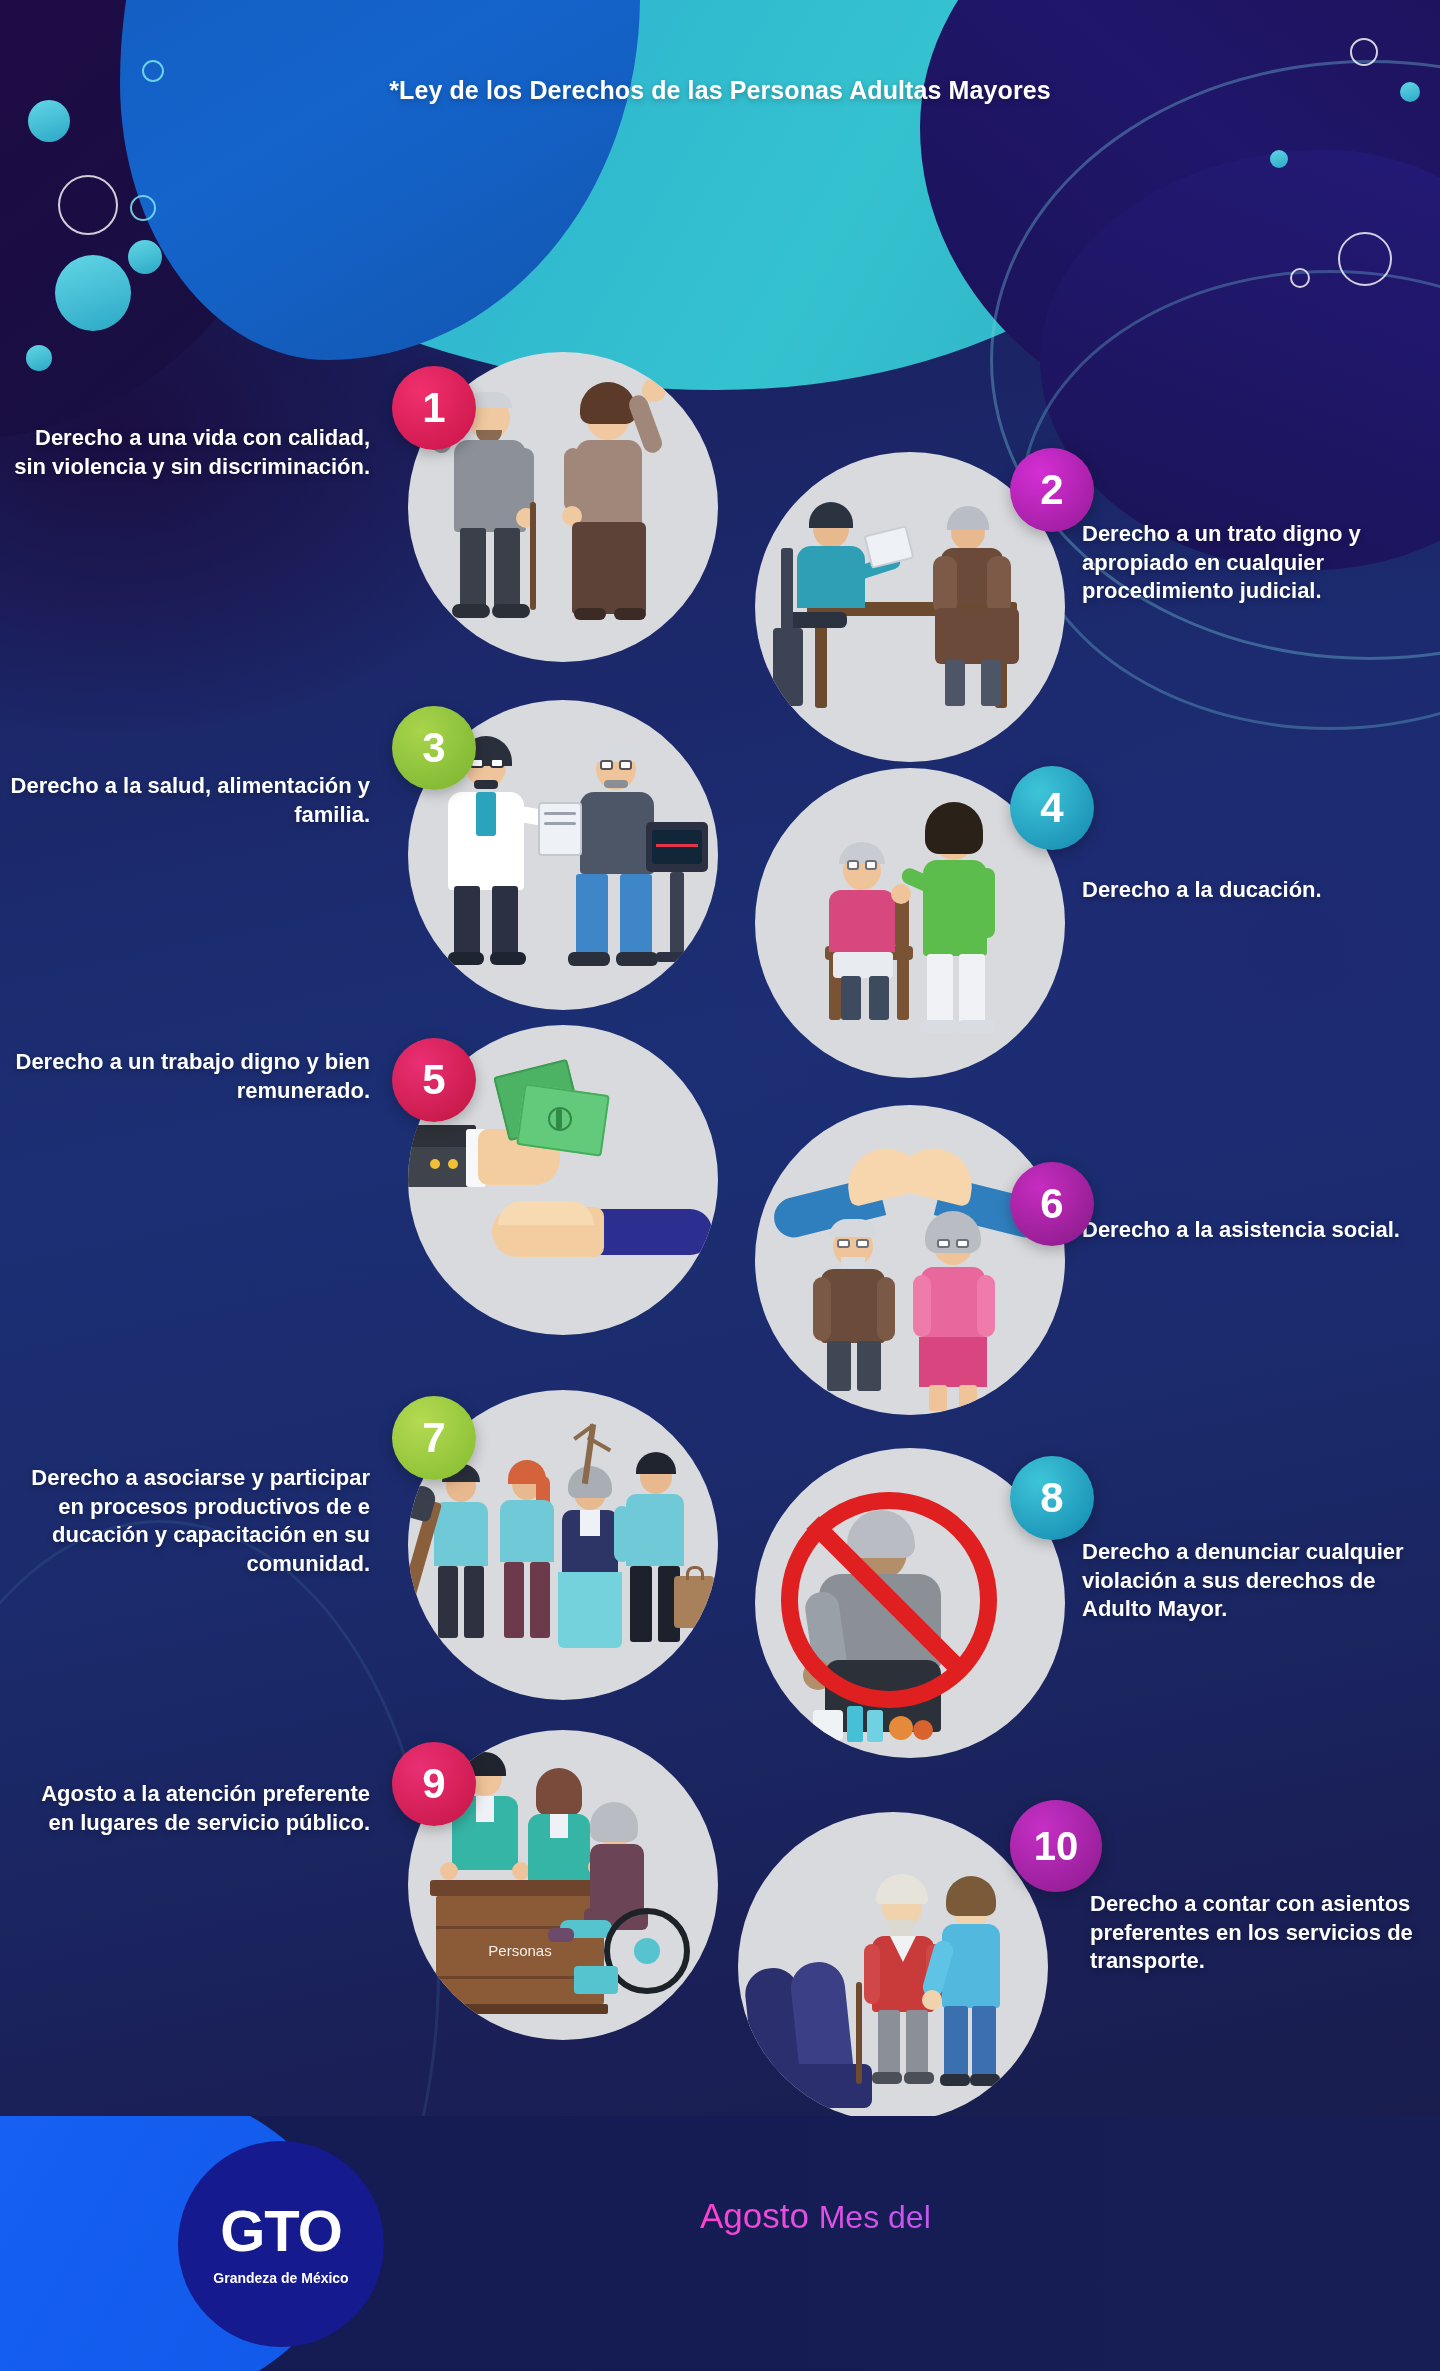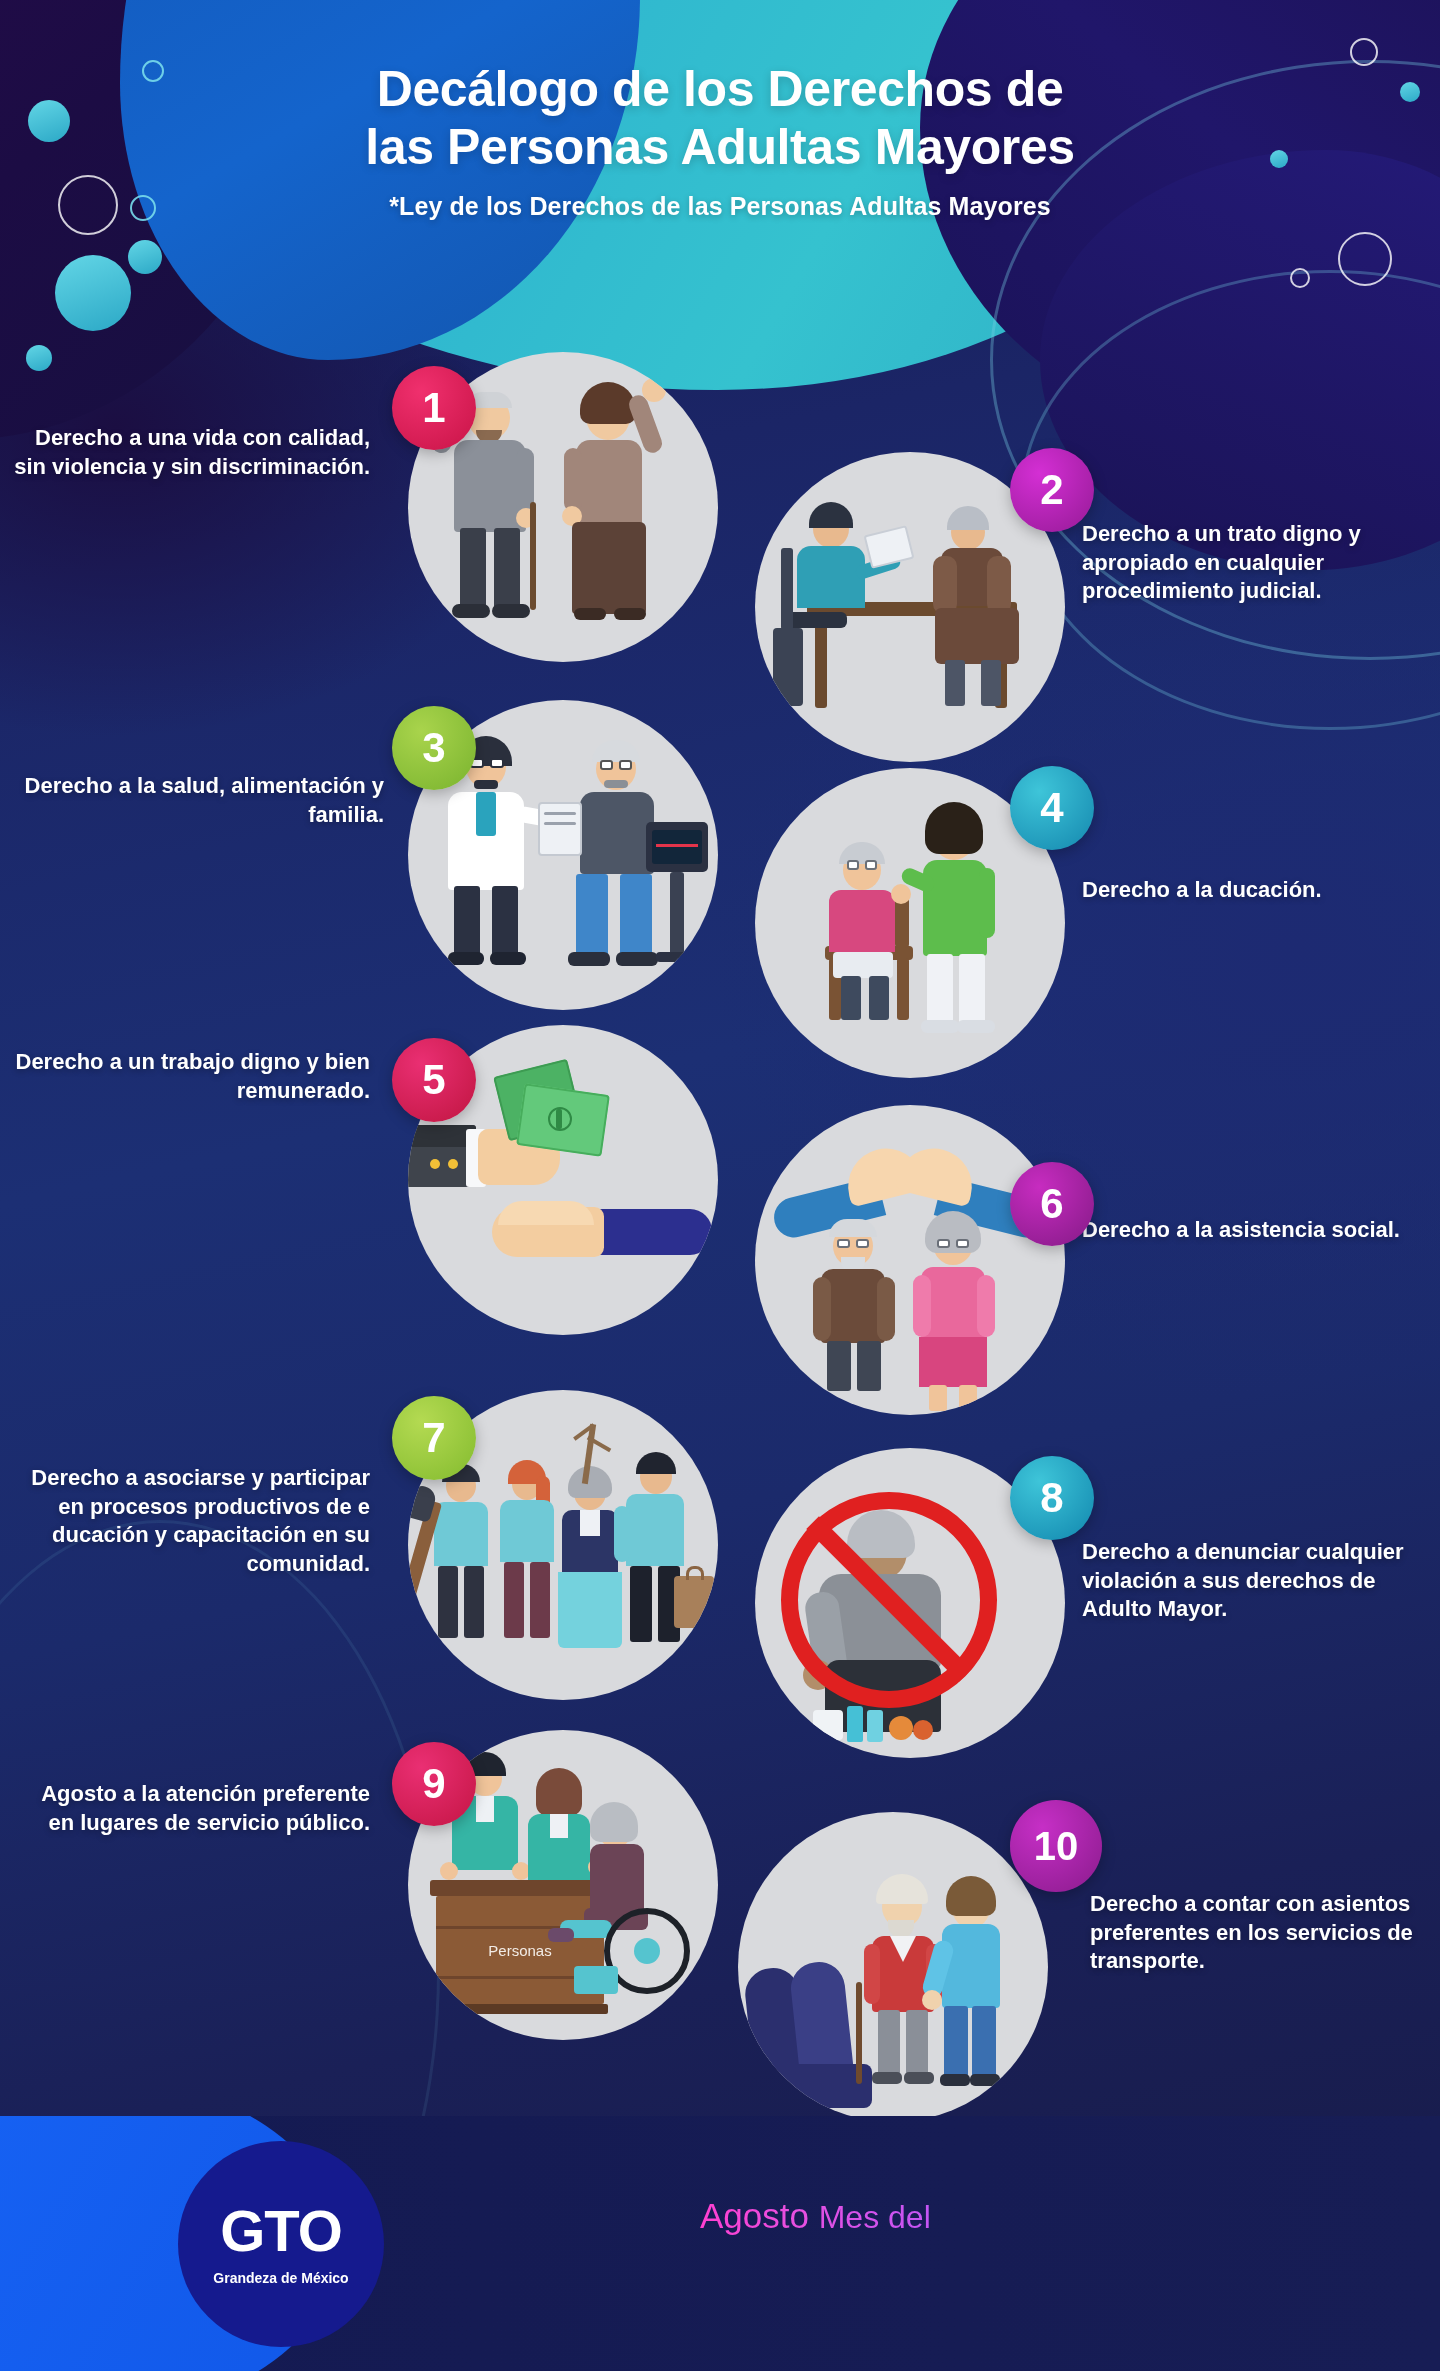--- a/index.html
+++ b/index.html
@@ -145,24 +145,20 @@
   <div class="bubble fill" style="left:128px;top:240px;width:34px;height:34px;"></div>
   <div class="bubble fill" style="left:26px;top:345px;width:26px;height:26px;"></div>
   <div class="bubble ring" style="right:62px;top:38px;width:28px;height:28px;"></div>
   <div class="bubble fill" style="right:20px;top:82px;width:20px;height:20px;"></div>
   <div class="bubble ring" style="right:48px;top:232px;width:54px;height:54px;"></div>
   <div class="bubble ring" style="right:130px;top:268px;width:20px;height:20px;"></div>
   <div class="bubble fill" style="left:1270px;top:150px;width:18px;height:18px;"></div>
 </div>
 
 <div class="header">
-  <h1>
-    <span>Decálogo de los Derechos de</span><br>
-    <span>las Personas Adultas Mayores</span>
-  </h1>
   <div class="subtitle">*Ley de los Derechos de  las  Personas Adultas Mayores</div>
 </div>
 
 <div class="item">
   <div class="circle-photo" style="left:408px;top:352px;">
     <div class="ill">
 
       <div class="sh rd" style="left:60px;top:44px;width:42px;height:44px;background:#f0c9a0;"></div>
       <div class="sh" style="left:58px;top:40px;width:46px;height:16px;background:#cfd2d6;border-radius:22px 22px 0 0;"></div>
       <div class="sh" style="left:68px;top:78px;width:26px;height:13px;background:#8a6a50;border-radius:0 0 12px 12px;"></div>
@@ -251,21 +247,21 @@
       <div class="sh r" style="left:136px;top:112px;width:32px;height:3px;background:#9aa1ac;"></div>
       <div class="sh r" style="left:136px;top:122px;width:32px;height:3px;background:#9aa1ac;"></div>
       <div class="sh r" style="left:238px;top:122px;width:62px;height:50px;background:#2b3142;border-radius:5px;"></div>
       <div class="sh r" style="left:244px;top:130px;width:50px;height:34px;background:#12263a;border-radius:3px;"></div>
       <div class="sh" style="left:248px;top:144px;width:42px;height:3px;background:#e4344a;"></div>
       <div class="sh r" style="left:262px;top:172px;width:14px;height:86px;background:#3a4152;"></div>
       <div class="sh r" style="left:248px;top:252px;width:42px;height:10px;background:#2b3142;border-radius:4px;"></div>
     </div>
   </div>
   <div class="badge" style="left:392px;top:706px;background:radial-gradient(circle at 35% 30%,#a9d44c,#79b32e);">3</div>
-  <div class="itext right" style="left:24px;top:772px;width:360px;">Derecho a la salud, alimentación y familia.</div>
+  <div class="itext right" style="left:10px;top:772px;width:360px;">Derecho a la salud, alimentación y familia.</div>
 </div>
 
 <div class="item">
   <div class="circle-photo" style="left:755px;top:768px;">
     <div class="ill">
       <div class="sh r" style="left:70px;top:178px;width:88px;height:14px;background:#7a5334;border-radius:4px;"></div>
       <div class="sh r" style="left:74px;top:190px;width:12px;height:62px;background:#7a5334;"></div>
       <div class="sh r" style="left:142px;top:190px;width:12px;height:62px;background:#7a5334;"></div>
       <div class="sh r" style="left:140px;top:120px;width:14px;height:60px;background:#7a5334;border-radius:4px;"></div>
       <div class="sh rd" style="left:88px;top:82px;width:38px;height:40px;background:#f0c49a;"></div>

